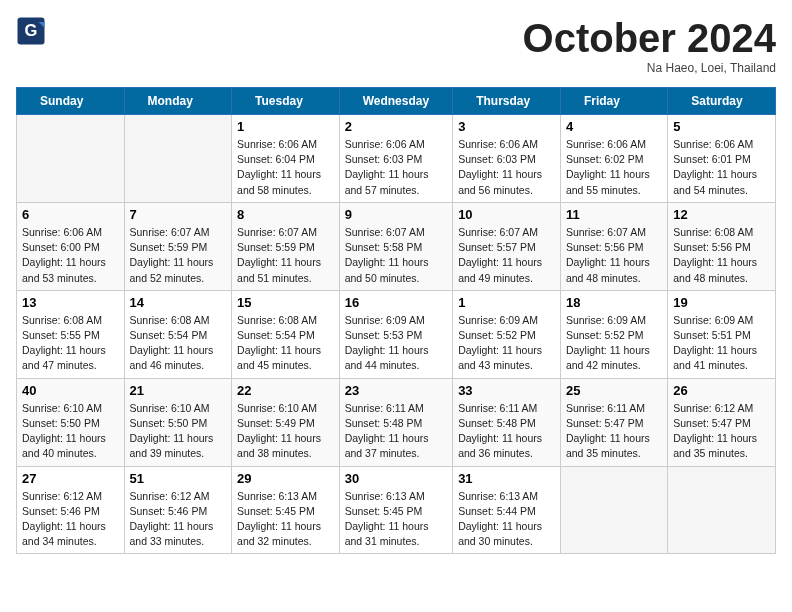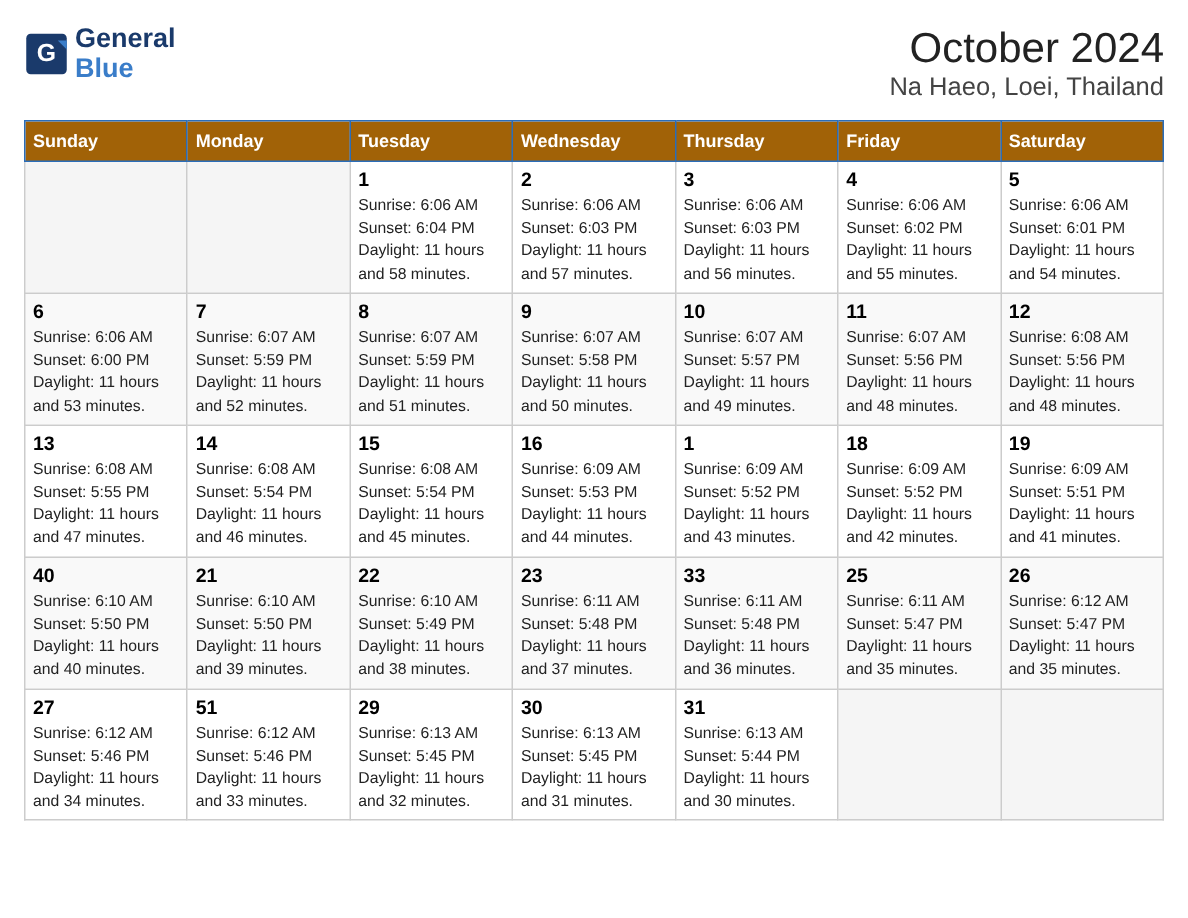--- a/index.html
+++ b/index.html
@@ -31,38 +31,38 @@
       color: #3a7dc9;
     }
     .logo-icon {
       width: 30px;
       height: 30px;
     }
     .title-block {
       text-align: right;
     }
     .month-title {
-      font-size: 28px;
-      font-weight: normal;
+      font-size: 40px;
+      font-weight: bold;
       color: #222;
     }
     .location {
-      font-size: 17px;
+      font-size: 12px;
       color: #444;
     }
     table {
       width: 100%;
       border-collapse: collapse;
       font-size: 11px;
     }
     th {
-      background-color: #a16207;
+      background-color: #0369a1;
       color: #fff;
       text-align: left;
-      padding: 6px 5px;
+      padding: 6px 23px;
       font-size: 12px;
       font-weight: bold;
       border: 1px solid #2a6db9;
     }
     td {
       border: 1px solid #ccc;
       vertical-align: top;
       padding: 4px 5px;
       width: 108px;
       min-height: 72px;
@@ -89,26 +89,20 @@
 </head>
 <body>
 
 <div class="header">
   <div class="logo">
     <svg class="logo-icon" viewBox="0 0 40 40">
       <rect x="2" y="2" width="36" height="36" rx="4" fill="#1a3a6b"></rect>
       <text x="20" y="26" text-anchor="middle" fill="white" font-size="22" font-weight="bold" font-family="Arial">G</text>
       <polygon points="30,8 38,8 38,16" fill="#3a7dc9"></polygon>
     </svg>
-    <div>
-      <div class="logo-text">
-        <span>General</span><br>
-        <span class="logo-blue">Blue</span>
-      </div>
-    </div>
   </div>
   <div class="title-block">
     <div class="month-title">October 2024</div>
     <div class="location">Na Haeo, Loei, Thailand</div>
   </div>
 </div>
 
 <table>
   <thead>
     <tr>

